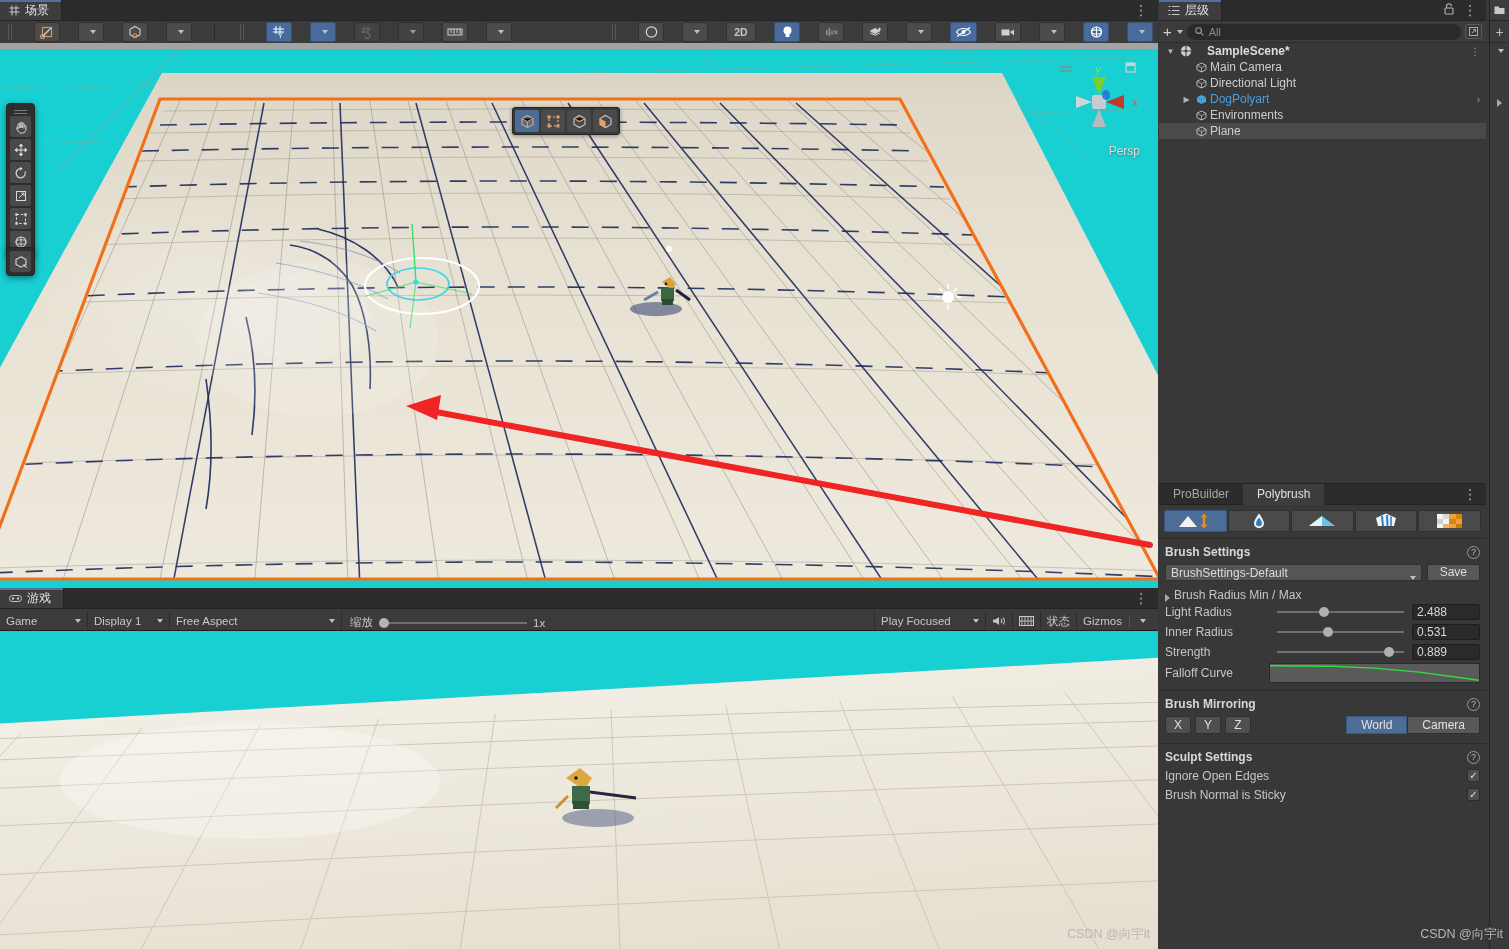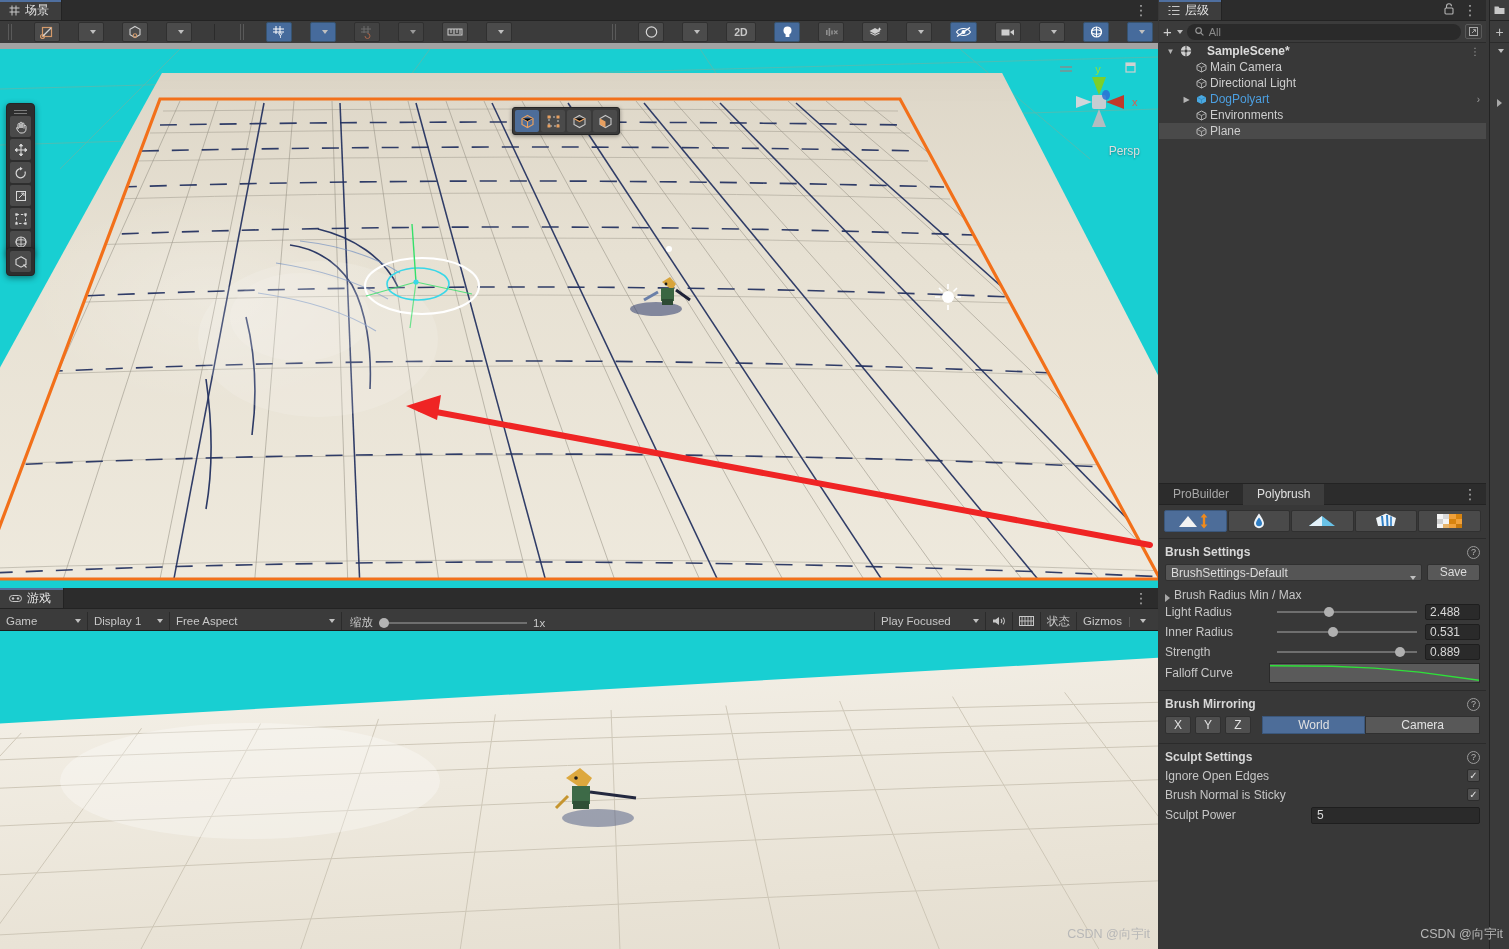--- a/index.html
+++ b/index.html
@@ -169,29 +169,29 @@
   .lbl { color:#c6c6c6; font-size:12px; }
   .ddl { flex:1; height:17px; background:#555; border:1px solid #303030; border-radius:2px;
     display:flex; align-items:flex-end; padding:0 5px; color:#dcdcdc; font-size:12px; }
   .ddl .caret { margin-left:auto; }
   .btnS { height:17px; padding:0 12px; background:#585858; border:1px solid #303030;
     border-radius:2px; display:flex;align-items:center;justify-content:center; color:#dcdcdc; font-size:12px;}
   .sliderRow { display:flex; align-items:center; height:20px; }
   .sliderRow .lbl { width:104px; }
   .strack { flex:1; height:2px; background:#6f6f6f; position:relative; margin:0 8px; }
   .sknob { position:absolute; top:-4px; width:10px; height:10px; border-radius:50%; background:#b0b0b0; }
-  .numfield { width:55px; height:16px; background:#2a2a2a; border:1px solid #1e1e1e; border-radius:2px;
+  .numfield { width:68px; height:16px; background:#2a2a2a; border:1px solid #1e1e1e; border-radius:2px;
     color:#d8d8d8; font-size:12px; padding:0 4px; display:flex; align-items:center; }
   .foldrow { display:flex; align-items:flex-end; height:19px; gap:4px; color:#c6c6c6; font-size:12px; }
   .arrowR { width:0;height:0;border-top:4px solid transparent;border-bottom:4px solid transparent;border-left:5px solid #a8a8a8; }
   .curvebox { flex:1; height:20px; background:#5a5a5a; border:1px solid #2a2a2a; position:relative; overflow:hidden; }
   .xyz { display:flex; gap:4px; }
   .xyzb { width:26px; height:18px; background:#4f4f4f; border:1px solid #303030; border-radius:2px;
     display:flex;align-items:center;justify-content:center; color:#e0e0e0; font-size:12px; }
-  .segbtn { height:18px; padding:0 35px; background:#585858; border:1px solid #303030;
+  .segbtn { height:18px; padding:0 14px; background:#585858; border:1px solid #303030;
     display:flex;align-items:center;justify-content:flex-start; color:#e2e2e2; font-size:12px; }
   .segbtn.on { background:#4d6d99; border-color:#3b577b; }
   .chk { width:13px;height:13px;background:#4f4f4f;border:1px solid #2c2c2c;border-radius:2px;
     display:flex;align-items:center;justify-content:center;color:#e0e0e0;font-size:10px; }
   .txtfield { flex:1; height:17px; background:#2a2a2a; border:1px solid #1e1e1e; border-radius:2px;
     color:#d8d8d8; font-size:12px; padding:0 5px; display:flex;align-items:center; }
 
   
   #sliver { left:1489px; top:0; width:20px; height:949px; background:#3a3a3a; border-left:1px solid #232323; }
   #sliverTab { height:21px; background:#3d3d3d; border-bottom:1px solid #232323; display:flex;align-items:center;justify-content:center; }
@@ -967,26 +967,20 @@
           <span class="help">?</span>
         </div>
         <div class="rowline">
           <span class="lbl">Ignore Open Edges</span>
           <div class="chk" style="margin-left:auto;">✓</div>
         </div>
         <div class="rowline">
           <span class="lbl">Brush Normal is Sticky</span>
           <div class="chk" style="margin-left:auto;">✓</div>
         </div>
-        <div class="rowline" style="height:22px;">
-          <span class="lbl" style="width:140px;">Sculpt Power</span>
-          <div class="txtfield">
-            <span>5</span>
-          </div>
-        </div>
       </div>
     </div>
   </div>
 
   <div class="panel" id="sliver">
     <div id="sliverTab">
       <svg width="11" height="10" viewBox="0 0 11 10">
         <path d="M0.5 1.5h4l1 1.5h5v6h-10Z" fill="#c8c8c8"></path>
       </svg>
     </div>

